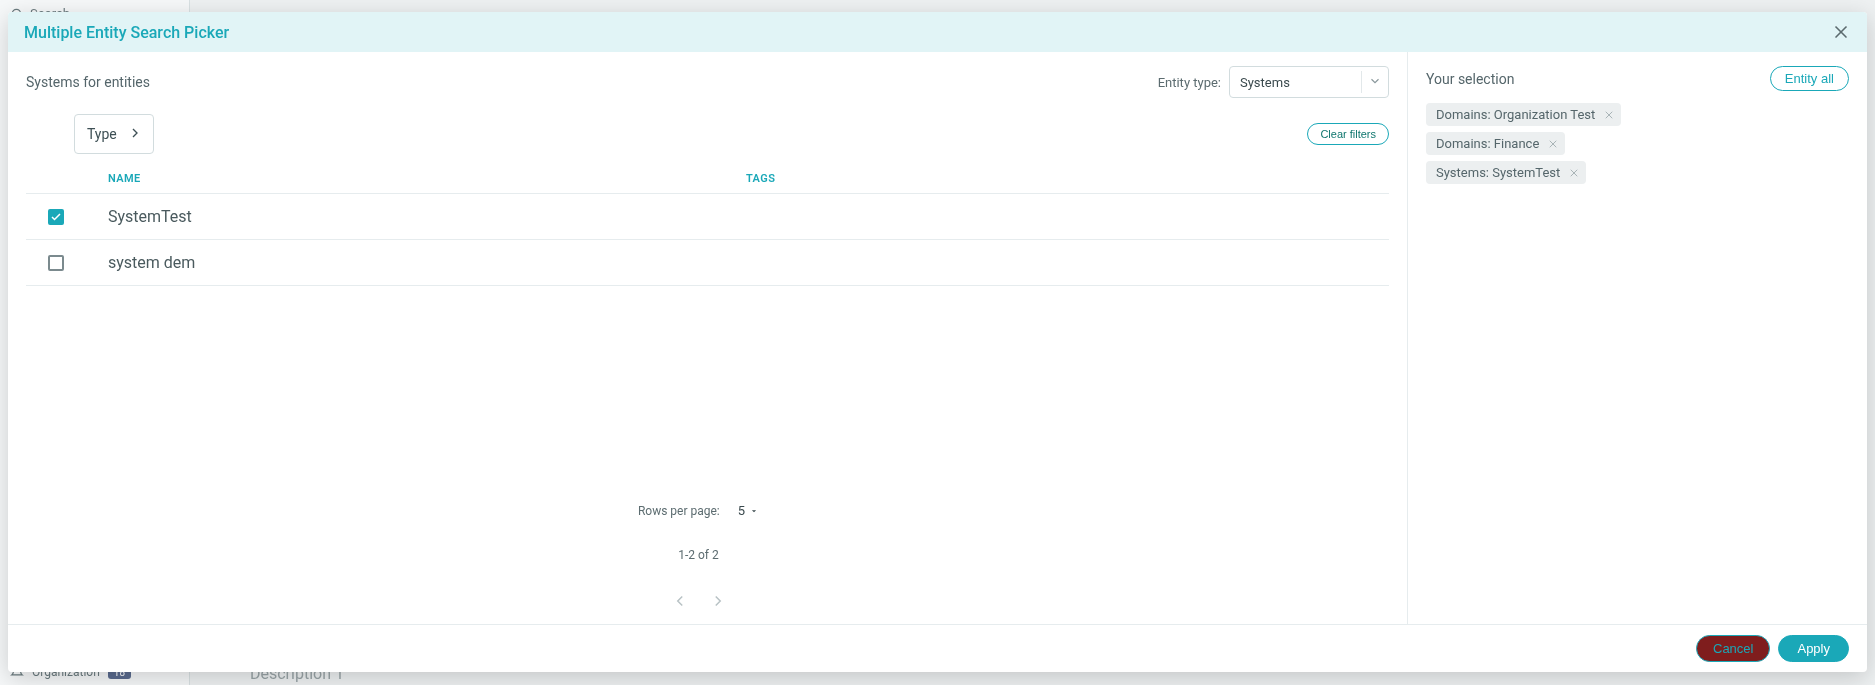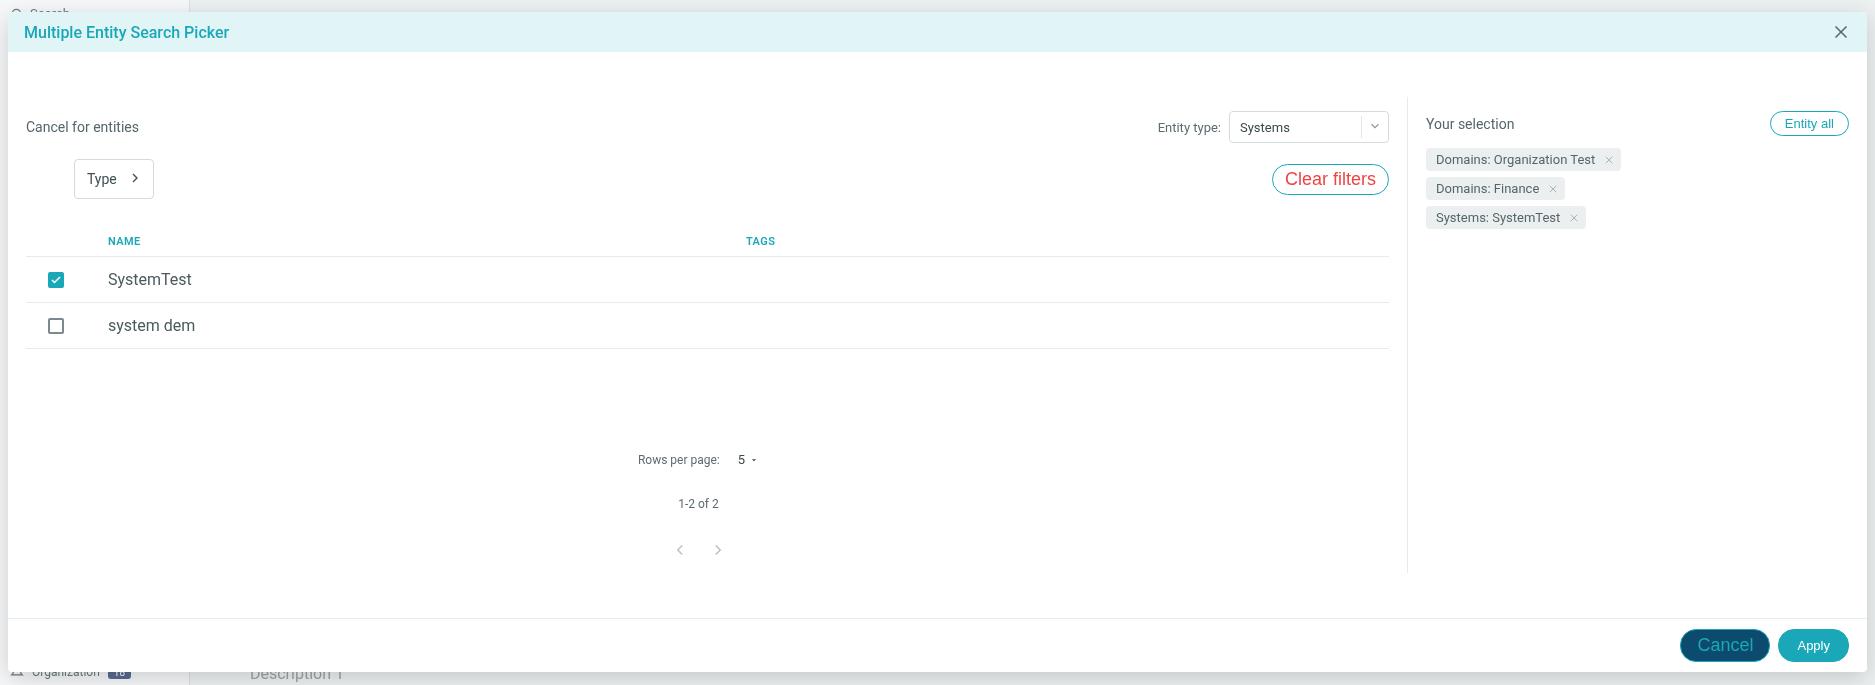--- a/index.html
+++ b/index.html
@@ -45,21 +45,20 @@
   
   .modal {
     position: absolute;
     left: 8px; right: 8px; top: 12px; bottom: 13px;
     background: #fff;
     border-radius: 4px;
     box-shadow: 0 6px 24px rgba(0,0,0,0.18);
     display: flex;
     flex-direction: column;
     overflow: hidden;
-    gap: 45px;
   }
 
   .modal-header {
     background: #e1f4f6;
     padding: 10px 16px;
     display: flex;
     align-items: center;
     justify-content: space-between;
     height: 40px;
   }
@@ -145,37 +144,36 @@
     display: inline-flex;
     align-items: center;
     gap: 10px;
     font-size: 14px;
     color: #3e5055;
     cursor: pointer;
     margin-left: 48px;
   }
   .clear-filters {
     border: 1px solid #1aa8b8;
-    color: #ef4444;
+    color: #0f766e;
     background: #fff;
     border-radius: 16px;
-    font-size: 18px;
+    font-size: 11px;
     padding: 4px 12px;
     cursor: pointer;
   }
 
   .table-head {
     display: flex;
     border-bottom: 1px solid #e6ecee;
     padding: 8px 0;
     font-size: 11px;
     letter-spacing: 0.4px;
     color: #1aa8b8;
     font-weight: 600;
-    margin-top: 18px;
   }
   .col-check { width: 60px; flex: 0 0 60px; }
   .col-name { flex: 0 0 660px; padding-left: 22px; }
   .col-tags { flex: 1 1 auto; }
 
   .table-row {
     display: flex;
     align-items: center;
     border-bottom: 1px solid #e6ecee;
     height: 46px;
@@ -281,23 +279,23 @@
   .modal-footer {
     border-top: 1px solid #e6ecee;
     padding: 10px 18px;
     display: flex;
     justify-content: flex-end;
     gap: 8px;
   }
   .btn-outline {
     border: 1px solid #1aa8b8;
     color: #1aa8b8;
-    background: #0c4a6e;
+    background: #7f1d1d;
     border-radius: 16px;
-    font-size: 18px;
+    font-size: 13px;
     padding: 5px 16px;
     cursor: pointer;
   }
   .btn-solid {
     border: 1px solid #1aa8b8;
     color: #fff;
     background: #1aa8b8;
     border-radius: 16px;
     font-size: 13px;
     padding: 5px 18px;
@@ -339,21 +337,21 @@
       <svg width="20" height="20" viewBox="0 0 24 24" fill="none" stroke="currentColor" stroke-width="2" stroke-linecap="round">
           <line x1="18" y1="6" x2="6" y2="18"></line>
           <line x1="6" y1="6" x2="18" y2="18"></line>
         </svg>
     </div>
   </div>
 
   <div class="modal-body">
     <div class="left-pane">
       <div class="search-row">
-        <div class="search-label">Cancel for entities</div>
+        <div class="search-label">Systems for entities</div>
         <div class="entity-type-wrap">
           <span class="entity-type-label">Entity type:</span>
           <div class="select">
             <span>Systems</span>
             <span style="display:flex;align-items:center">
               <span class="sep"></span>
               <span class="chev">
                 <svg width="14" height="14" viewBox="0 0 24 24" fill="none" stroke="currentColor" stroke-width="2">
                     <polyline points="6 9 12 15 18 9"></polyline>
                   </svg>

